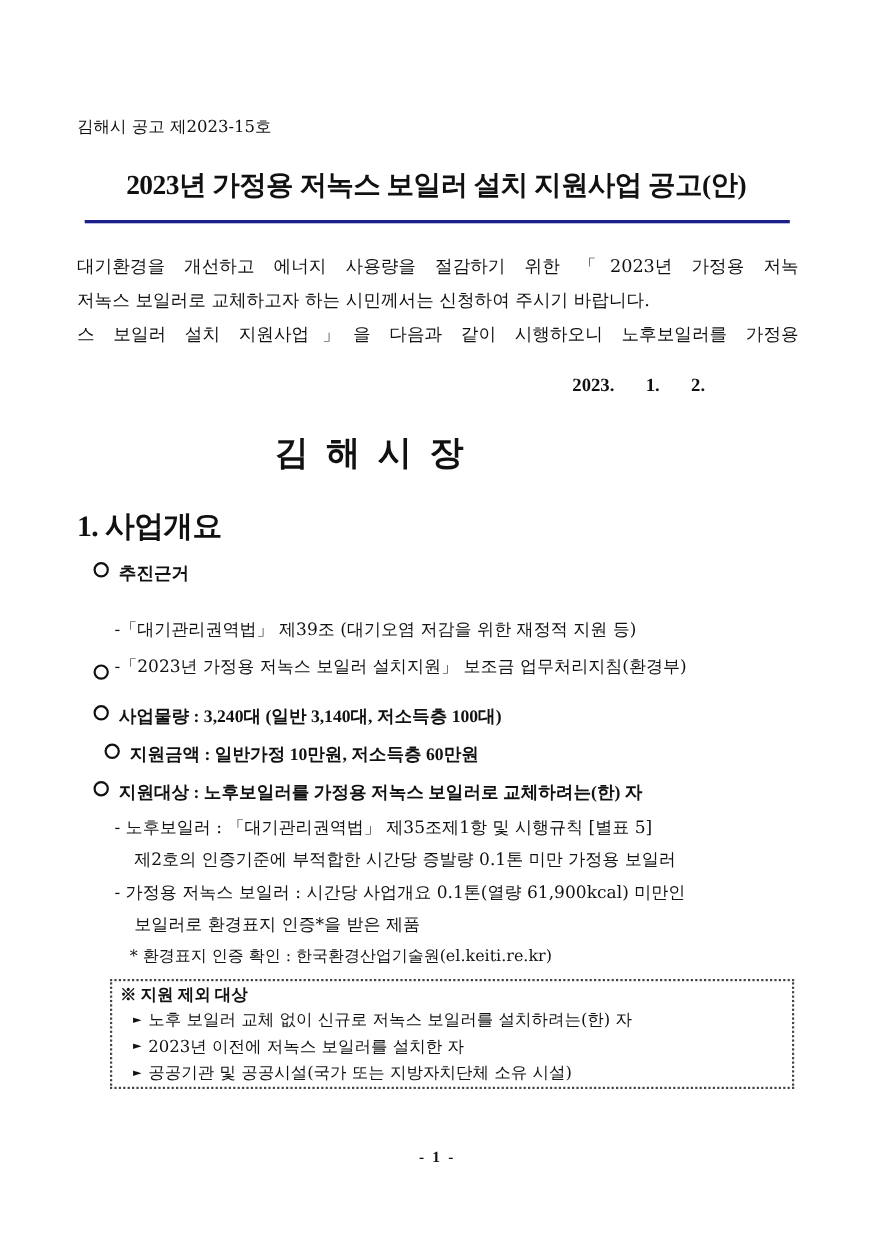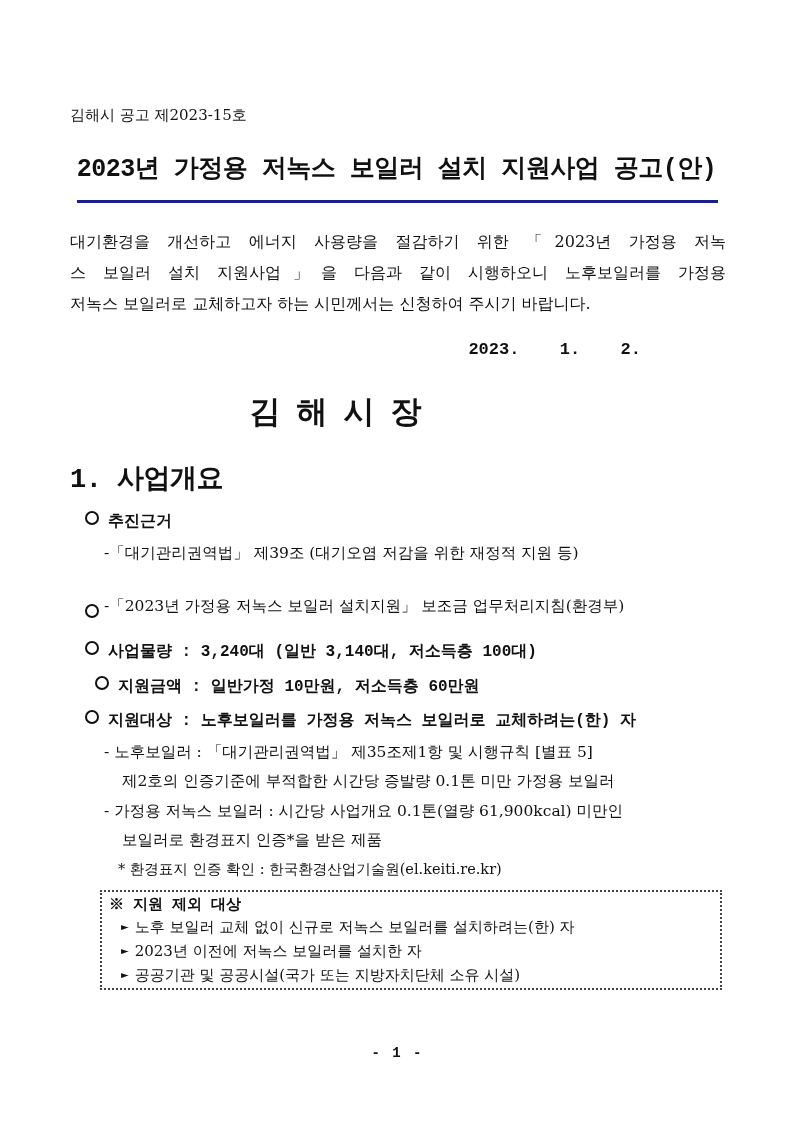--- a/index.html
+++ b/index.html
@@ -1,18 +1,18 @@
 <!DOCTYPE html>
 <html><head>
   <meta charset="utf-8">
   <style>
     html, body { margin: 0; padding: 0; background: #ffffff; }
     body { width: 793px; height: 1121px; position: relative; overflow: hidden; color: #111; }
     .serif { font-family: "DejaVu Serif", "Liberation Serif", serif; }
-    .sans { font-family: Liberation Mono, monospace; }
+    .sans { font-family: Liberation Serif, serif; }
     .abs { position: absolute; white-space: nowrap; }
 
     .notice-no { left: 70px; top: 106px; font-size: 15px; }
     .title { left: 0; width: 793px; top: 151px; text-align: center; font-size: 25px; font-weight: bold; letter-spacing: -0.5px; }
     .title-rule { position: absolute; left: 77px; top: 200px; width: 641px; height: 3px; background: #1a1f8a; }
 
     .intro { left: 70px; top: 226px; width: 656px; font-size: 16px; line-height: 31px; white-space: normal; text-align: justify; }
     .intro .line { display: block; text-align-last: justify; white-space: nowrap; }
     .intro .line.last { text-align-last: left; }
 
@@ -34,33 +34,33 @@
   </style>
 </head>
 <body>
 
 <div class="abs serif notice-no">김해시 공고 제2023-15호</div>
 <div class="abs sans title">2023년 가정용 저녹스 보일러 설치 지원사업 공고(안)</div>
 <div class="title-rule"></div>
 
 <div class="abs serif intro">
   <span class="line">대기환경을 개선하고 에너지 사용량을 절감하기 위한 「2023년 가정용 저녹</span>
+  <span class="line last">저녹스 보일러로 교체하고자 하는 시민께서는 신청하여 주시기 바랍니다.</span>
   <span class="line">스 보일러 설치 지원사업」을 다음과 같이 시행하오니 노후보일러를 가정용</span>
-  <span class="line last">저녹스 보일러로 교체하고자 하는 시민께서는 신청하여 주시기 바랍니다.</span>
 </div>
 
 <div class="abs sans date" style="white-space:pre;">2023.  1.  2.</div>
 <div class="abs sans mayor">김해시장</div>
 
 <div class="abs sans section">1. 사업개요</div>
 
 <div class="abs sans bullet" style="left:85px; top:511px;">
   <span class="circle"></span><span>추진근거</span>
 </div>
-<div class="abs serif sub" style="left:104px; top:543px;">-「대기관리권역법」 제39조 (대기오염 저감을 위한 재정적 지원 등)</div>
+<div class="abs serif sub" style="left:104px; top:562px;">-「대기관리권역법」 제39조 (대기오염 저감을 위한 재정적 지원 등)</div>
 <div class="abs serif sub" style="left:104px; top:572px;margin-top:24px;">-「2023년 가정용 저녹스 보일러 설치지원」 보조금 업무처리지침(환경부)</div>
 
 <div class="abs sans bullet" style="left:85px; top:604px;">
   <span class="circle"></span>
 </div>
 
 <div class="abs sans bullet" style="left:85px; top:641px;">
   <span class="circle"></span><span>사업물량 : 3,240대 (일반 3,140대, 저소득층 100대)</span>
 </div>
 

